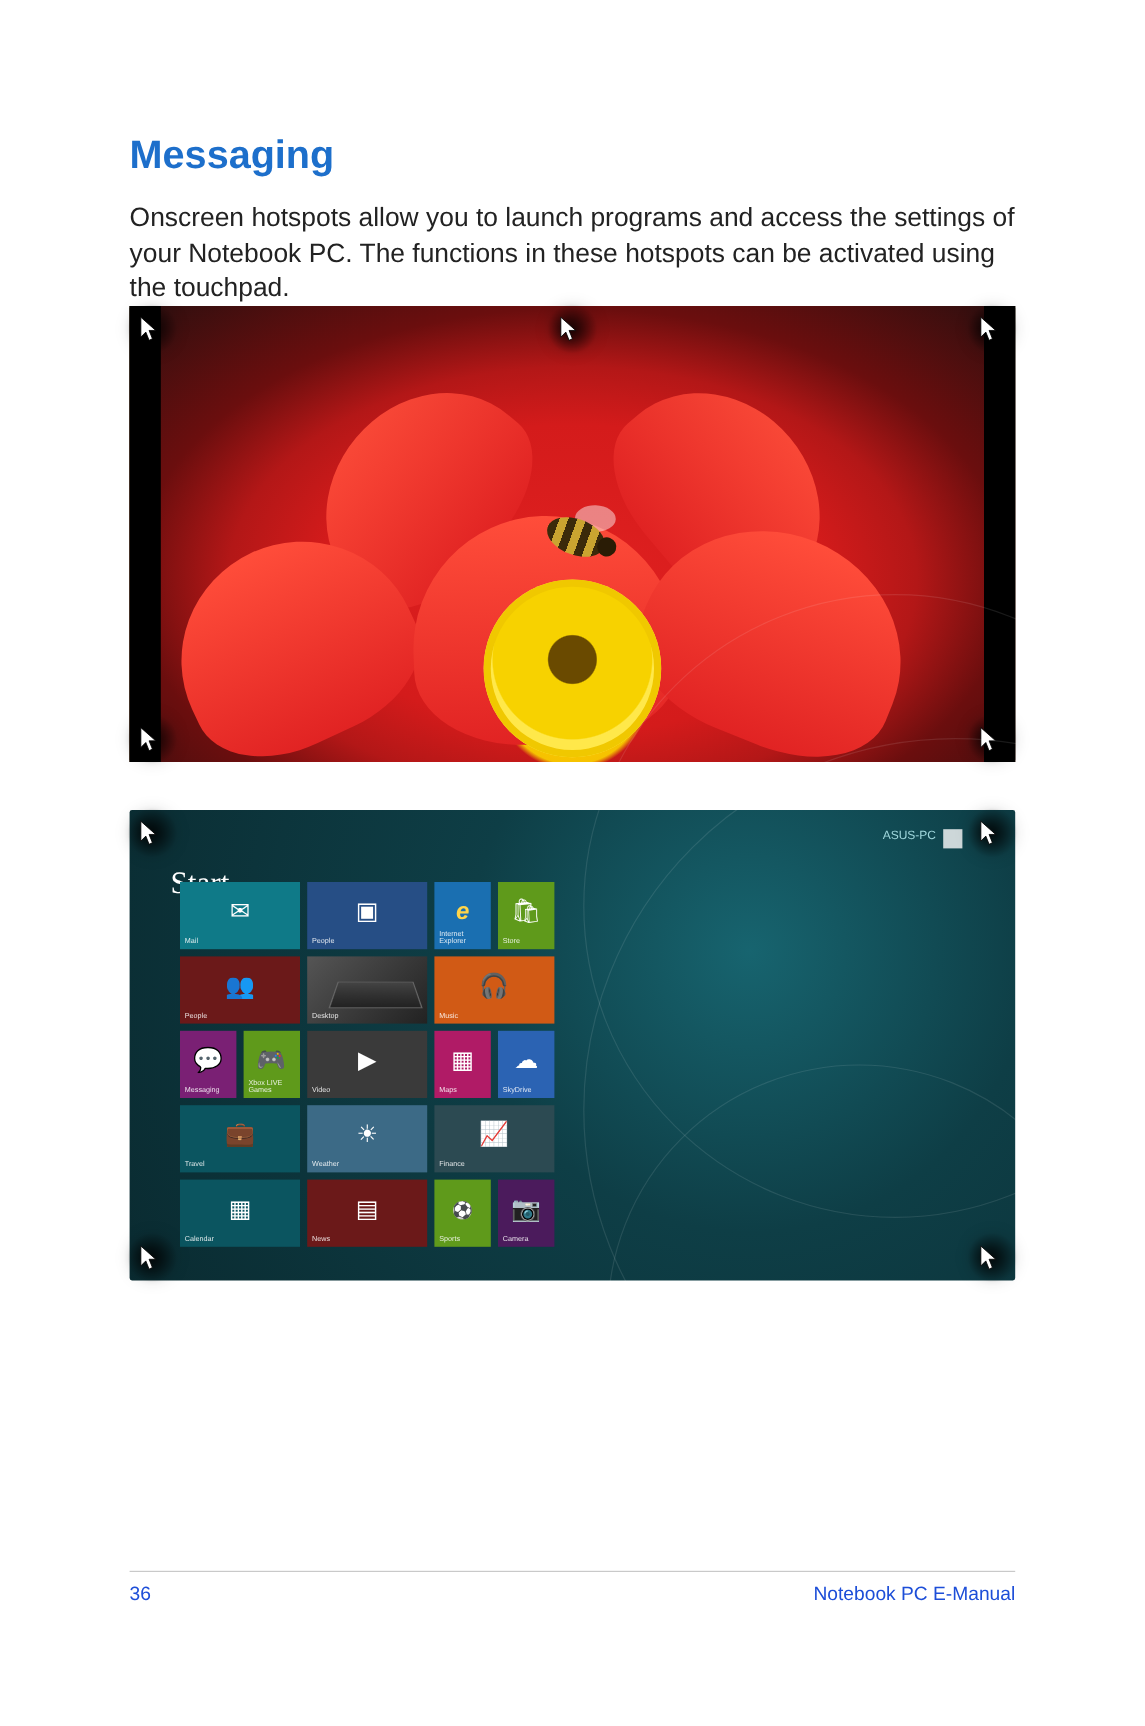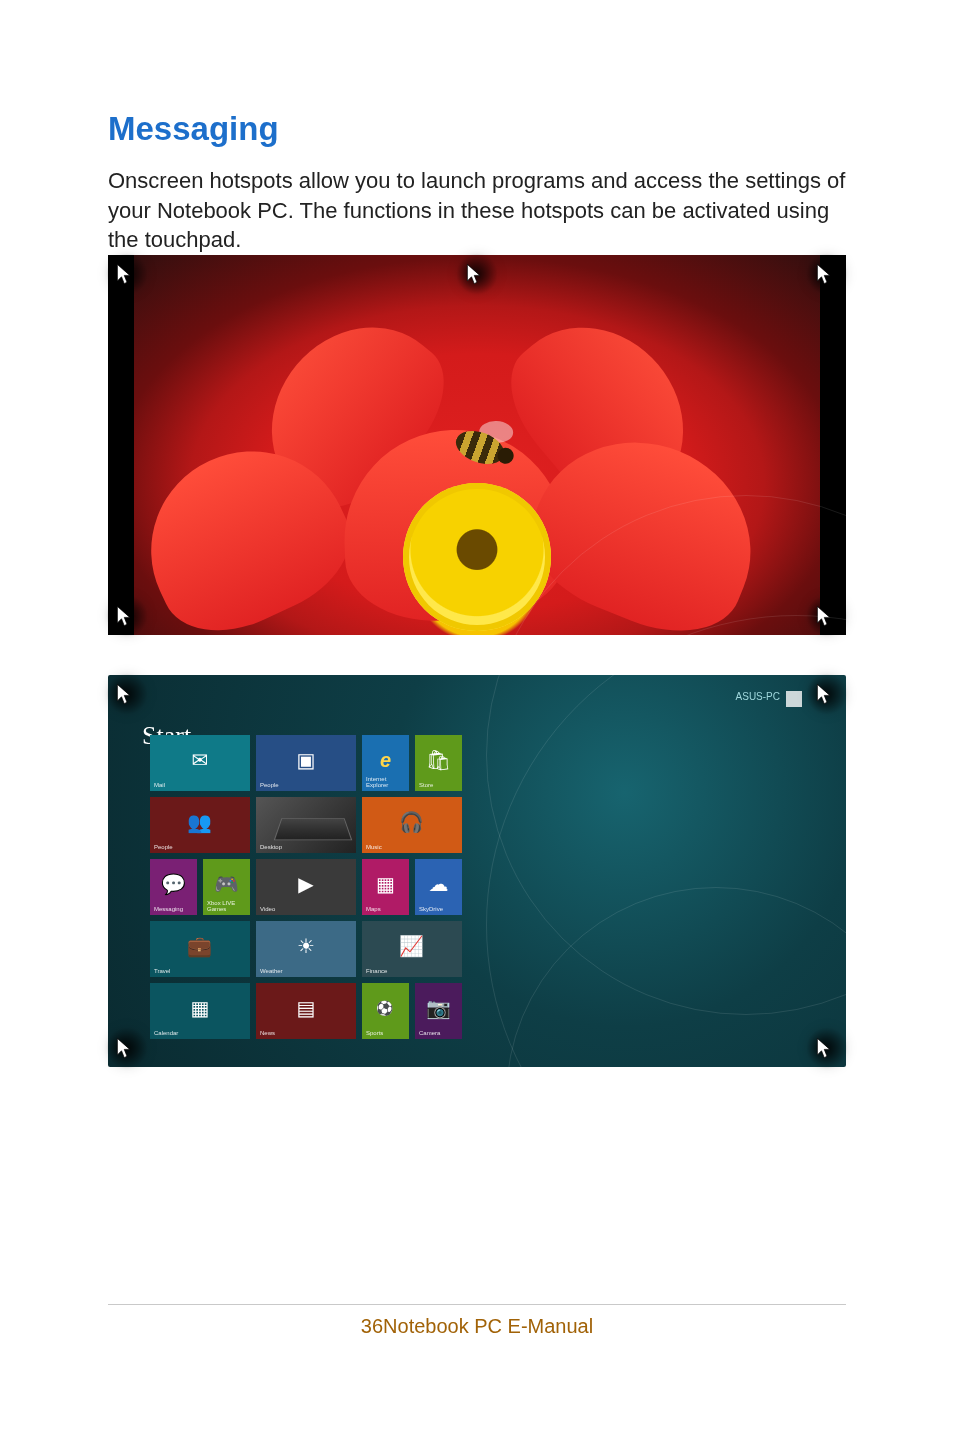--- a/index.html
+++ b/index.html
@@ -60,21 +60,21 @@
   .c-teal{ background:#0f7a88;} .c-blue{ background:#1a6fb1;} .c-dblue{ background:#264e85;}
   .c-grey{ background:#3a3a3a;} .c-green{ background:#5f9a1b;} .c-orange{ background:#d15a15;}
   .c-dred{ background:#6b1919;} .c-purple{ background:#7a2074;} .c-magenta{ background:#b01b66;}
   .c-blue2{ background:#2b63b3;} .c-steel{ background:#3c6a86;} .c-dteal{ background:#0b5560;}
   .c-slate{ background:#2c4a52;} .c-dpurple{ background:#4b1b5c;}
   .desktop-tile{ background:linear-gradient(135deg,#555 0%, #222 100%);}
   .kb{ position:absolute; right:8px; bottom:8px; width:70px; height:34px; background:linear-gradient(#444,#222);
        transform:perspective(120px) rotateX(50deg); border:1px solid #666;}
 
   .footer { position:absolute; left:108px; right:108px; bottom:100px; border-top:1px solid #c9c9c9; padding-top:10px;
-    display:flex; justify-content:center; font-size:20px; color:#a16207;}
+    display:flex; justify-content:space-between; font-size:16px; color:#1d4ed8;}
 </style>
 </head>
 <body>
 
 <div class="page">
   <h2 class="title">Messaging</h2>
   <p class="body">Onscreen hotspots allow you to launch programs and access the settings of your Notebook PC. The functions in these hotspots can be activated using the touchpad.</p>
 
   <div id="shot1" class="shot">
     <div class="flower-bg"></div>

